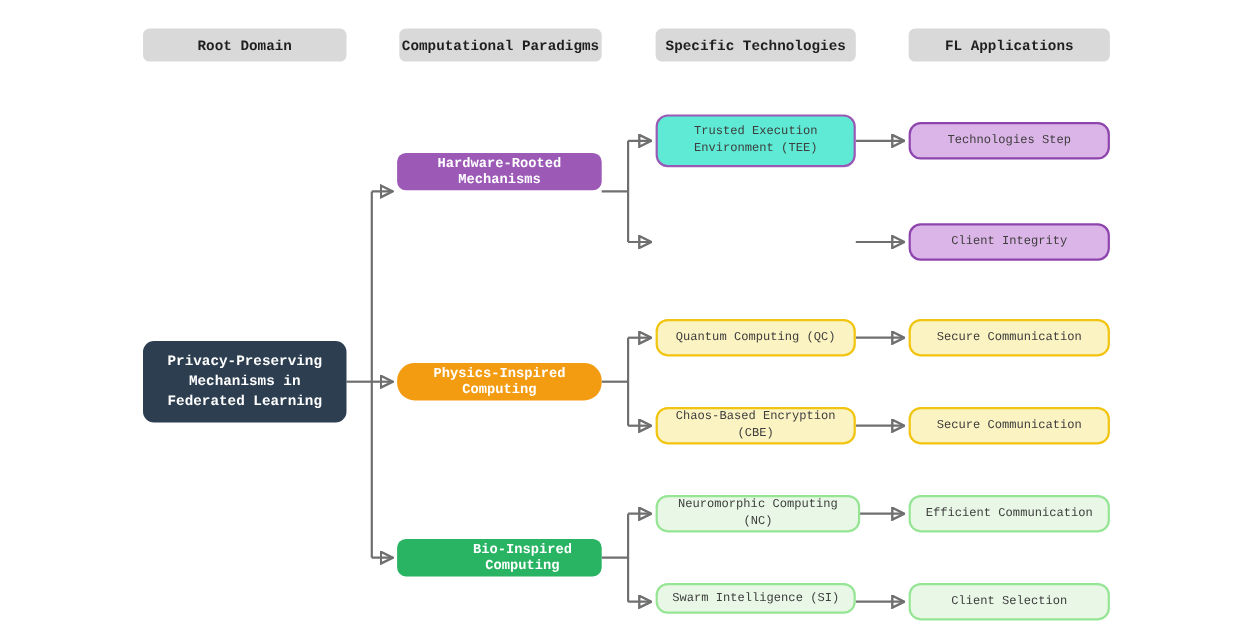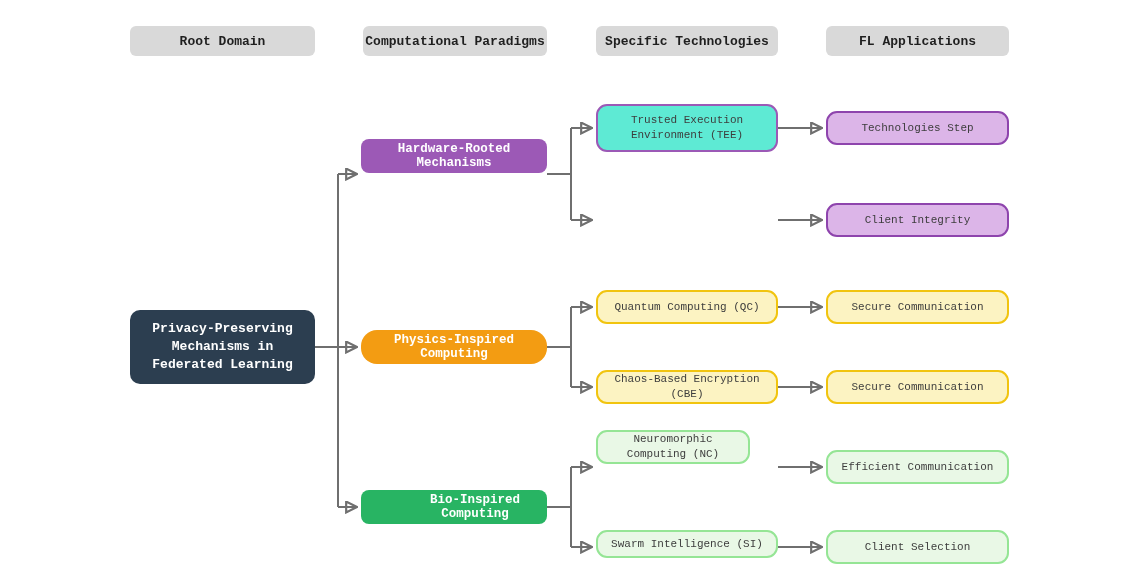--- a/index.html
+++ b/index.html
@@ -115,21 +115,21 @@
 
   <div class="node root-node" style="left:130px; top:298px; width:185px; height:74px;">Privacy-Preserving Mechanisms in Federated Learning</div>
 
   <div class="node paradigm purple" style="left:361px; top:127px; width:186px;">Hardware-Rooted Mechanisms</div>
   <div class="node paradigm orange" style="left:361px; top:318px; width:186px;border-radius:16px;">Physics-Inspired Computing</div>
   <div class="node paradigm green" style="left:361px; top:478px; width:186px;padding-left:42px;">Bio-Inspired Computing</div>
 
   <div class="node leaf purple-light" style="left:596px; top:92px; width:182px; height:48px;">Trusted Execution Environment (TEE)</div>
   <div class="node leaf yellow-light" style="left:596px; top:278px; width:182px; height:34px;">Quantum Computing (QC)</div>
   <div class="node leaf yellow-light" style="left:596px; top:358px; width:182px; height:34px;">Chaos-Based Encryption (CBE)</div>
-  <div class="node leaf green-light" style="left:596px; top:418px; width:154px; height:34px;">Neuromorphic Computing (NC)</div>
+  <div class="node leaf green-light" style="left:596px; top:438px; width:186px; height:34px;">Neuromorphic Computing (NC)</div>
   <div class="node leaf green-light" style="left:596px; top:518px; width:182px; height:28px;">Swarm Intelligence (SI)</div>
 
   <div class="node leaf purple-app" style="left:826px; top:99px; width:183px; height:34px;">Technologies Step</div>
   <div class="node leaf purple-app" style="left:826px; top:191px; width:183px; height:34px;">Client Integrity</div>
   <div class="node leaf yellow-light" style="left:826px; top:278px; width:183px; height:34px;">Secure Communication</div>
   <div class="node leaf yellow-light" style="left:826px; top:358px; width:183px; height:34px;">Secure Communication</div>
   <div class="node leaf green-light" style="left:826px; top:438px; width:183px; height:34px;">Efficient Communication</div>
   <div class="node leaf green-light" style="left:826px; top:518px; width:183px; height:34px;">Client Selection</div>
 
 </div>

